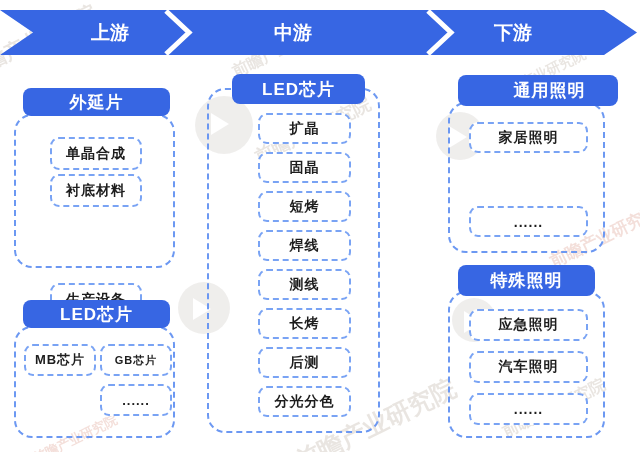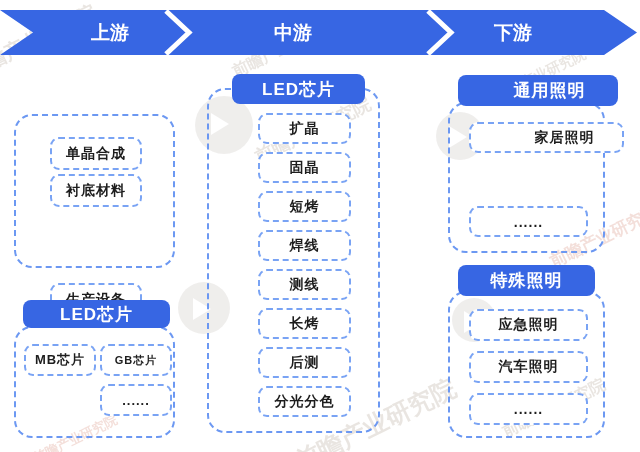--- a/index.html
+++ b/index.html
@@ -67,20 +67,21 @@
 
   <svg class="banner" width="640" height="45" viewBox="0 0 640 45">
     <polygon points="0,0 604,0 637,22.5 604,45 0,45 33,22.5" fill="#3766E3"></polygon>
     <polyline points="166,1 189,22.5 166,44" fill="none" stroke="#ffffff" stroke-width="5"></polyline>
     <polyline points="428,1 451,22.5 428,44" fill="none" stroke="#ffffff" stroke-width="5"></polyline>
     <text x="110" y="29" text-anchor="middle">上游</text>
     <text x="293" y="29" text-anchor="middle">中游</text>
     <text x="513" y="29" text-anchor="middle">下游</text>
   </svg>
 
+  <div class="grp-header" style="left:23px; top:88px; width:147px; height:28px;">外延片</div>
   <div class="grp-body" style="left:14px; top:114px; width:157px; height:150px;"></div>
   <div class="chain-item" style="left:50px; top:137px; width:88px; height:29px;">单晶合成</div>
   <div class="chain-item" style="left:50px; top:174px; width:88px; height:29px;">衬底材料</div>
   <div class="chain-item" style="left:50px; top:236px; width:88px; height:29px;margin-top:47px;">生产设备</div>
 
   <div class="grp-header" style="left:23px; top:300px; width:147px; height:28px;">LED芯片</div>
   <div class="grp-body" style="left:14px; top:326px; width:157px; height:108px;"></div>
   <div class="chain-item" style="left:24px; top:344px; width:68px; height:28px; font-size:13px;">MB芯片</div>
   <div class="chain-item" style="left:100px; top:344px; width:68px; height:28px; font-size:11px;">GB芯片</div>
   <div class="chain-item" style="left:100px; top:384px; width:68px; height:28px; font-size:13px;">......</div>
@@ -91,21 +92,21 @@
   <div class="chain-item" style="left:258px; top:152px; width:89px; height:27px;">固晶</div>
   <div class="chain-item" style="left:258px; top:191px; width:89px; height:27px;">短烤</div>
   <div class="chain-item" style="left:258px; top:230px; width:89px; height:27px;">焊线</div>
   <div class="chain-item" style="left:258px; top:269px; width:89px; height:27px;">测线</div>
   <div class="chain-item" style="left:258px; top:308px; width:89px; height:27px;">长烤</div>
   <div class="chain-item" style="left:258px; top:347px; width:89px; height:27px;">后测</div>
   <div class="chain-item" style="left:258px; top:386px; width:89px; height:27px;">分光分色</div>
 
   <div class="grp-header" style="left:458px; top:75px; width:137px; height:31px;padding-left:23px;">通用照明</div>
   <div class="grp-body" style="left:448px; top:102px; width:153px; height:147px;"></div>
-  <div class="chain-item" style="left:469px; top:122px; width:115px; height:27px;padding-left:36px;">家居照明</div>
+  <div class="chain-item" style="left:469px; top:122px; width:115px; height:27px;">家居照明</div>
   <div class="chain-item" style="left:469px; top:206px; width:115px; height:27px;">......</div>
 
   <div class="grp-header" style="left:458px; top:265px; width:137px; height:31px;">特殊照明</div>
   <div class="grp-body" style="left:448px; top:291px; width:153px; height:143px;"></div>
   <div class="chain-item" style="left:469px; top:309px; width:115px; height:28px;">应急照明</div>
   <div class="chain-item" style="left:469px; top:351px; width:115px; height:28px;">汽车照明</div>
   <div class="chain-item" style="left:469px; top:393px; width:115px; height:28px;">......</div>
 
 </div>
 

